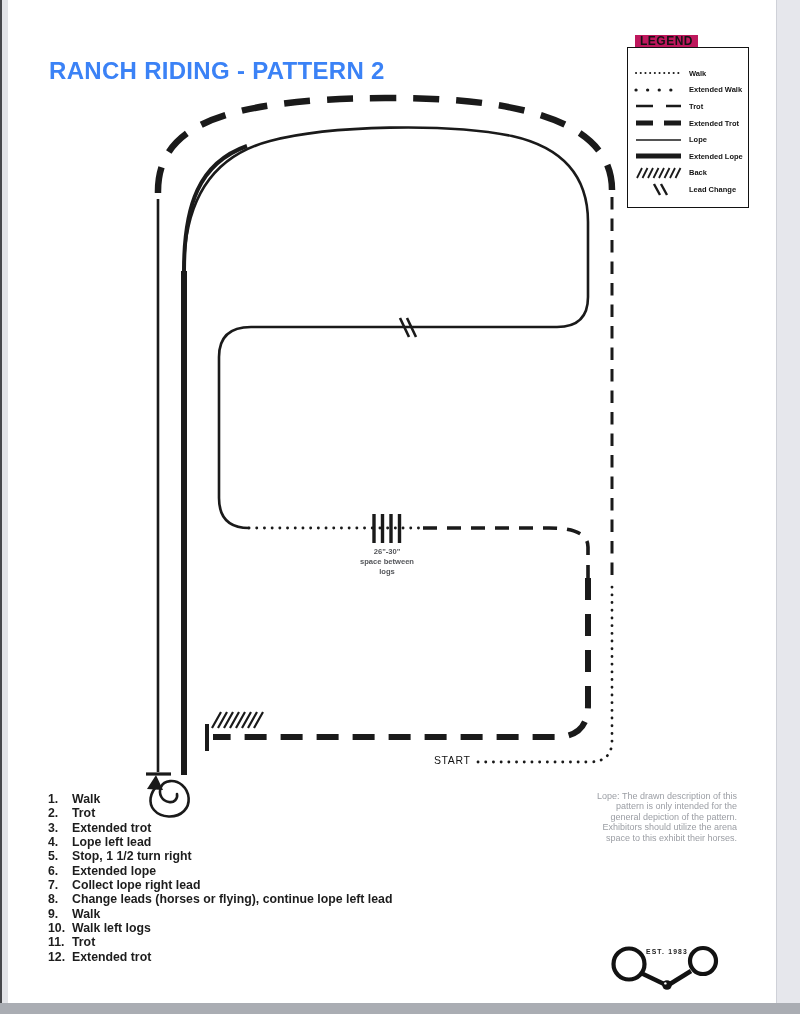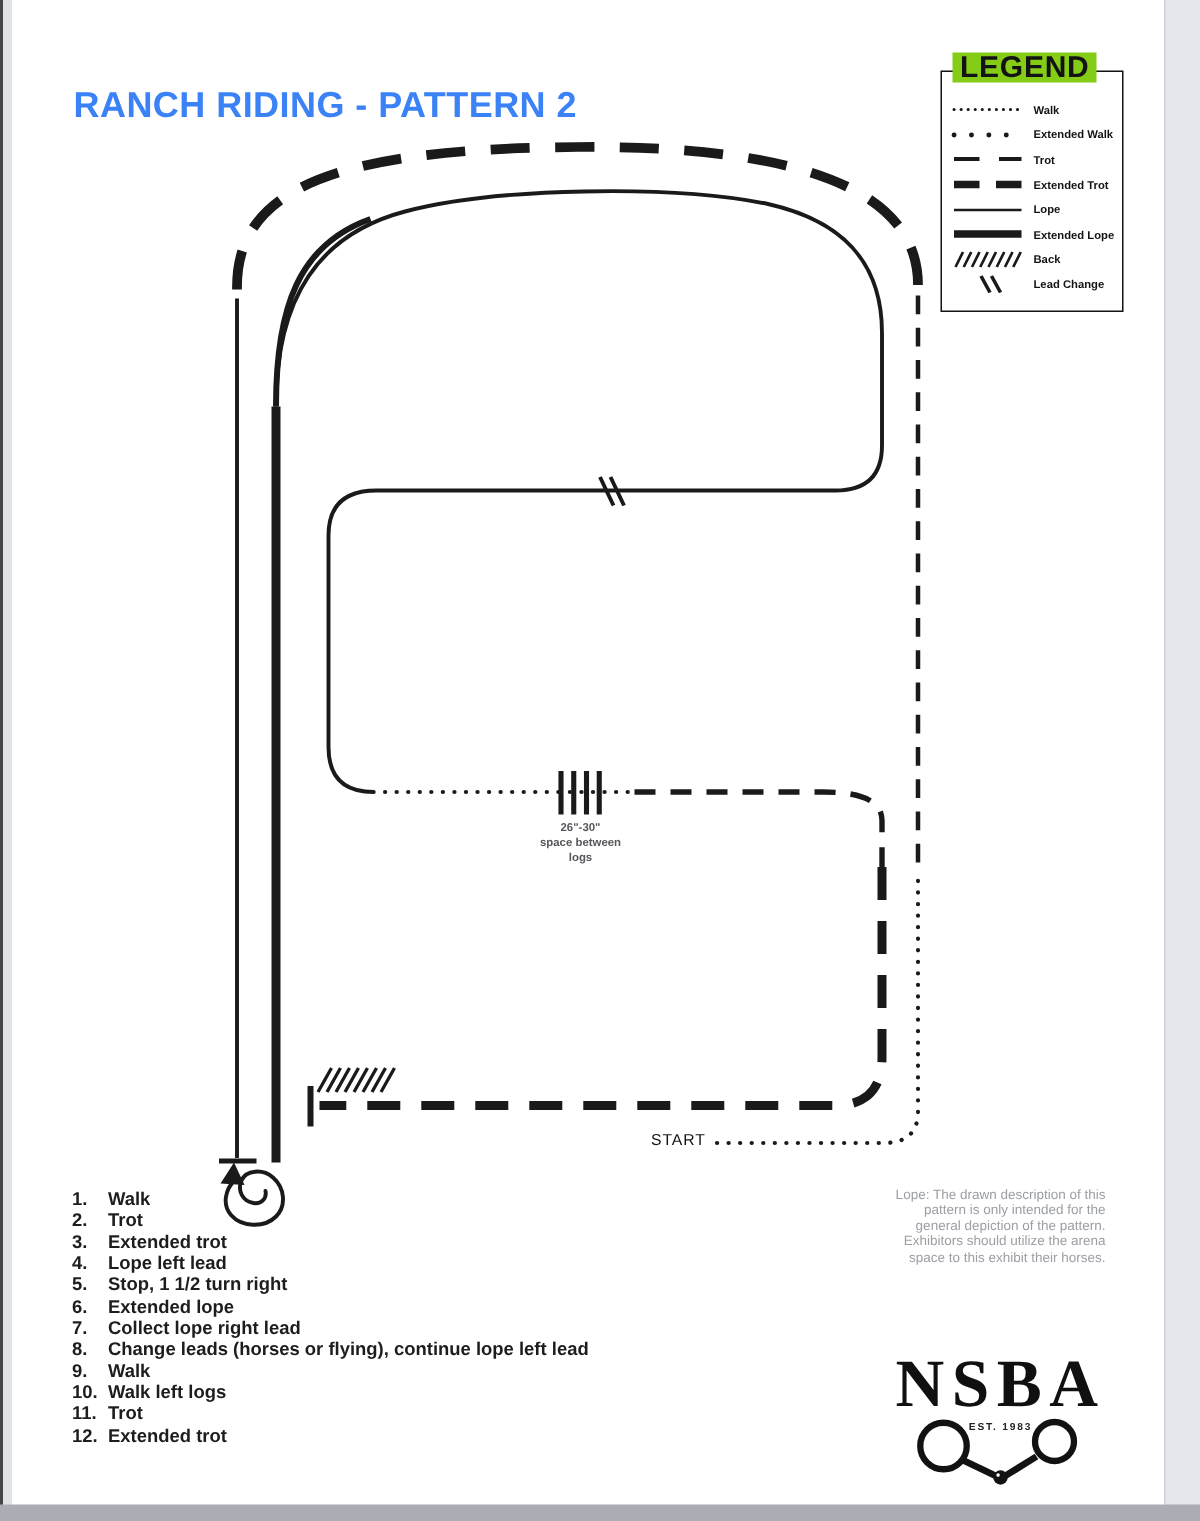--- a/index.html
+++ b/index.html
@@ -27,22 +27,22 @@
   .s-xlope{stroke-width:6;}
   .s-bar{stroke-width:3.2;}
   .s-bar2{stroke-width:4;}
   .s-log{stroke-width:3.4;}
   .s-hatch{stroke-width:2.2;}
   .s-lead{stroke-width:2.6;}
   .s-spiral{stroke-width:2.6;stroke-linecap:round;}
 
   
   .legend{position:absolute;left:627px;top:47px;width:120px;height:159px;border:1.6px solid #121212;}
-  .legend-title{position:absolute;top:-13px;left:7px;background:#84cc16;padding:0 5px;
-                font-size:20px;line-height:1;font-weight:800;letter-spacing:.5px;color:#131313;}
+  .legend-title{position:absolute;top:-13px;left:7px;background:#be185d;padding:0 5px;
+                font-size:12px;line-height:1;font-weight:800;letter-spacing:.5px;color:#131313;}
   .legend-rows{margin-top:17px;}
   .legend-row{display:flex;align-items:center;height:16.6px;padding-left:5px;}
   .legend-sample{width:52px;height:14px;flex:0 0 52px;}
   .legend-sample path,.legend-sample line{fill:none;stroke:#1a1a1a;}
   .l-walk{stroke-width:2;stroke-dasharray:.1 4.6;stroke-linecap:round;}
   .l-xwalk{stroke-width:3.2;stroke-dasharray:.1 11.5;stroke-linecap:round;}
   .l-trot{stroke-width:2.6;stroke-dasharray:17 13;}
   .l-xtrot{stroke-width:5;stroke-dasharray:17 11;}
   .l-lope{stroke-width:1.7;}
   .l-xlope{stroke-width:5;}
@@ -228,21 +228,20 @@
 
   <div class="note">
     <div>Lope: The drawn description of this</div>
     <div>pattern is only intended for the</div>
     <div>general depiction of the pattern.</div>
     <div>Exhibitors should utilize the arena</div>
     <div>space to this exhibit their horses.</div>
   </div>
 
   <div class="logo">
-    <div class="logo-name">NSBA</div>
     <svg class="logo-bit" viewBox="0 0 162 60">
       <circle class="ring" cx="43" cy="24" r="15.5" stroke-width="4.2"></circle>
       <circle class="ring" cx="117" cy="21" r="13" stroke-width="4.2"></circle>
       <line x1="55" y1="33" x2="78" y2="44" stroke-width="4.5"></line>
       <line x1="105" y1="31" x2="84" y2="44" stroke-width="4.5"></line>
       <circle cx="81" cy="45" r="4.8" fill="#121212"></circle>
       <circle cx="79.4" cy="43.4" r="1.2" fill="#ffffff"></circle>
     </svg>
     <div class="logo-est">EST. 1983</div>
   </div>

